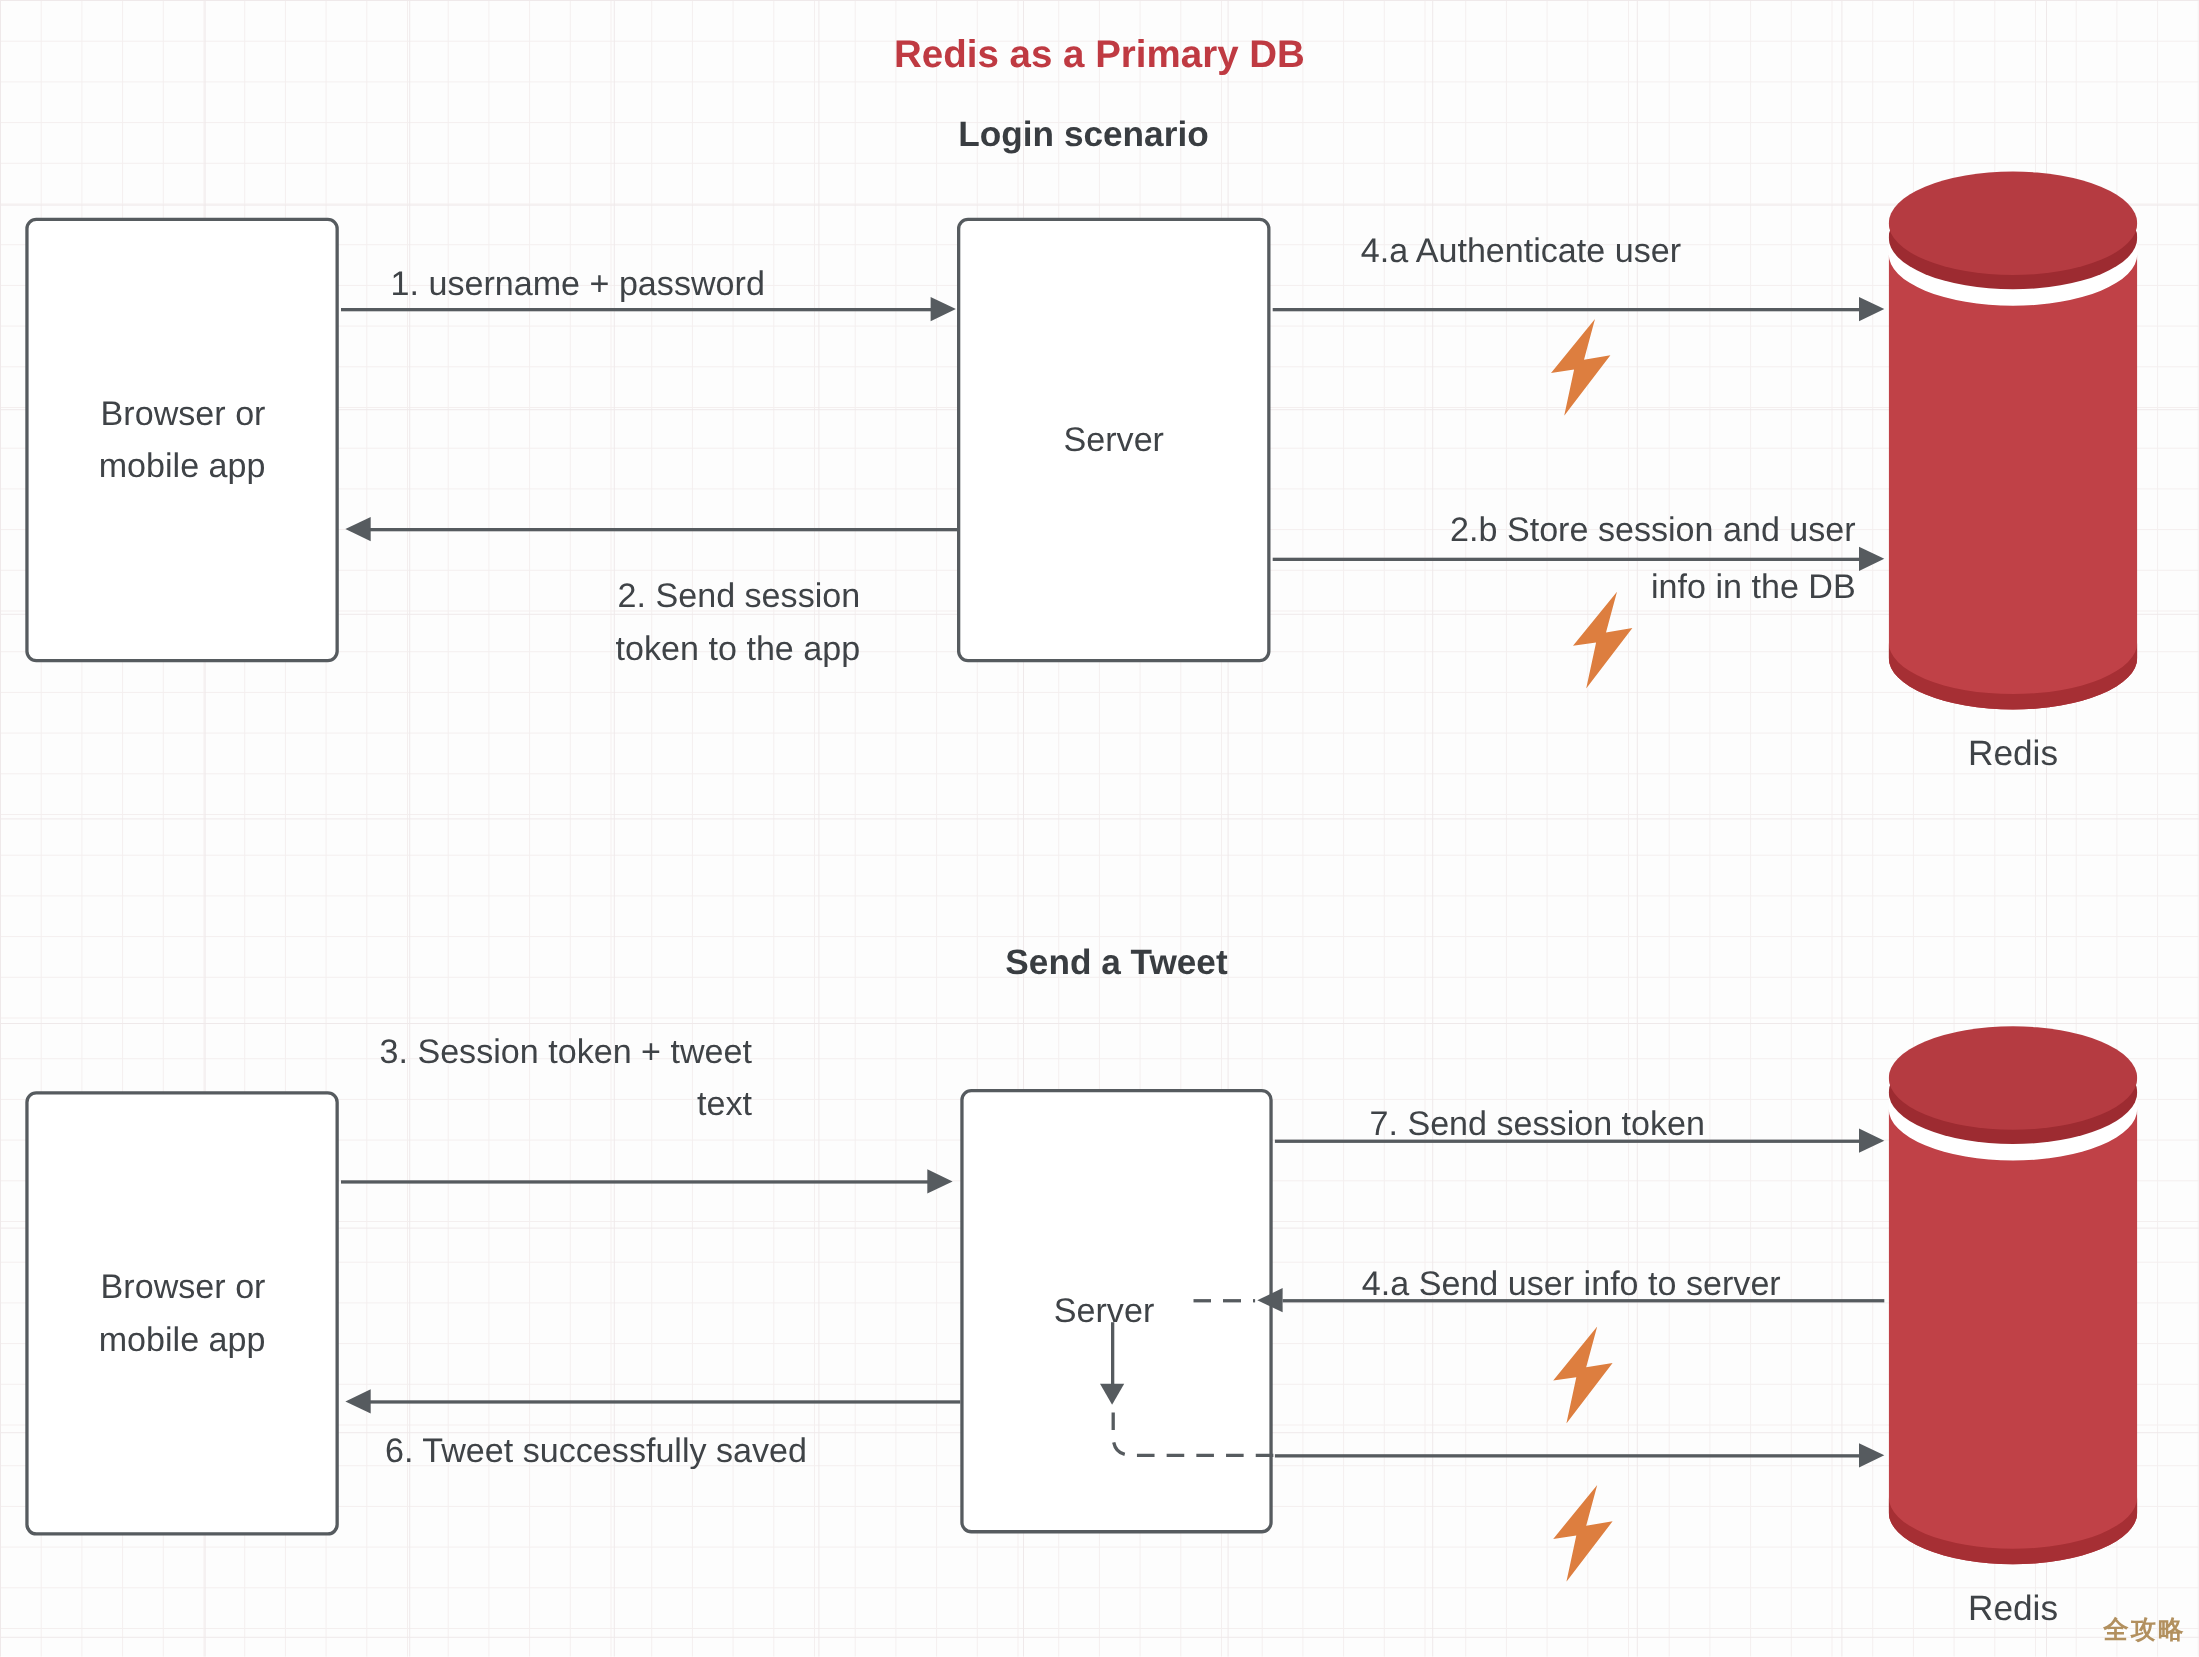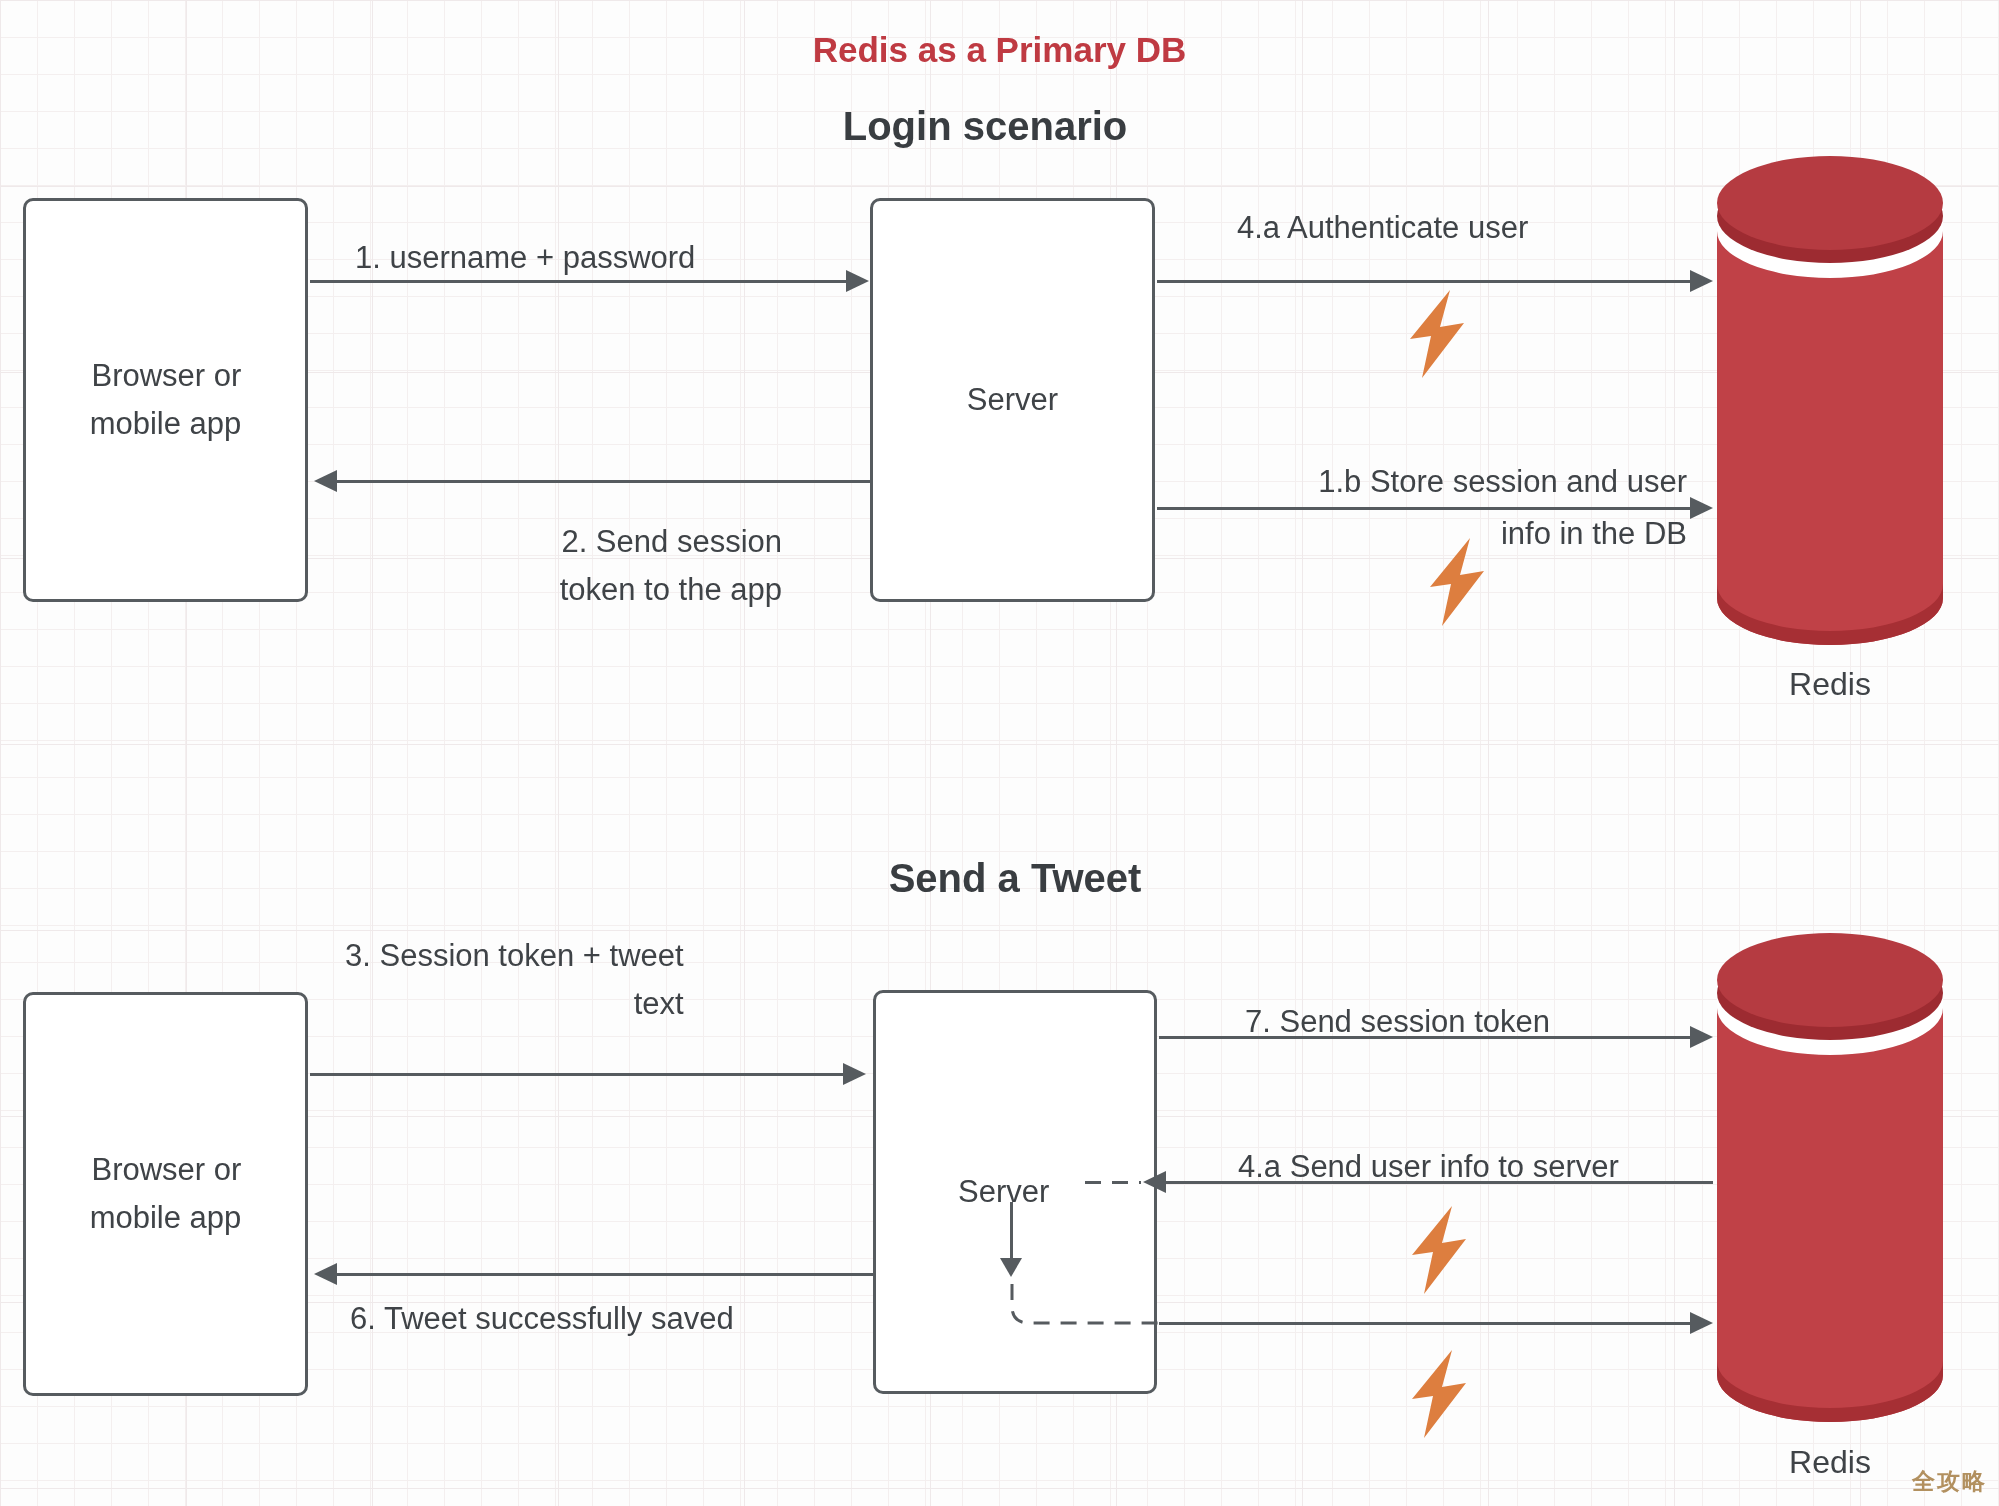--- a/index.html
+++ b/index.html
@@ -9,21 +9,21 @@
     background-color:#fdfdfd;
     background-image:
       linear-gradient(#efe9ea 1px, transparent 1px),
       linear-gradient(90deg, #efe9ea 1px, transparent 1px),
       linear-gradient(#f4efef 1px, transparent 1px),
       linear-gradient(90deg, #f4efef 1px, transparent 1px);
     background-size:186px 186px,186px 186px,37px 37px,37px 37px;
   }
   .abs{position:absolute;}
   .title{width:100%;text-align:center;top:30px;font-size:35px;font-weight:bold;color:#bf3a42;}
-  .h2{font-size:40px;font-weight:bold;color:#393d41;text-align:center;}
+  .h2{font-size:32px;font-weight:bold;color:#393d41;text-align:center;}
   .node{
     background:#ffffff;border:3px solid #565b5f;border-radius:10px;
     display:flex;align-items:center;justify-content:center;
     color:#3f4347;font-size:31px;text-align:center;line-height:48px;
     box-sizing:border-box;
   }
   .lbl{color:#3f4347;font-size:31px;line-height:48px;white-space:nowrap;}
   .lbl .ln{display:block;text-align:right;}
   .center{text-align:center;}
   .hline{height:3px;background:#565b5f;}
@@ -81,21 +81,21 @@
   <div class="abs lbl" style="left:1237px;top:204px;">4.a Authenticate user</div>
   <div class="abs hline" style="left:1157px;top:280px;width:534px;"></div>
   <div class="abs head-r" style="left:1690px;top:270px;"></div>
   <div class="abs" style="left:1406px;top:290px;">
     <svg width="62" height="88" viewBox="0 0 62 88">
         <path d="M44,0 L4,49 L25,46 L16,88 L58,33 L34,37 Z" fill="#dd7e3f"></path>
       </svg>
   </div>
 
   <div class="abs lbl center" style="left:1187px;top:456px;width:500px;line-height:52px;">
-    <span class="ln">1.b Store session and user</span>
+    <span class="ln">2.b Store session and user</span>
     <span class="ln">info in the DB</span>
   </div>
   <div class="abs hline" style="left:1157px;top:507px;width:534px;"></div>
   <div class="abs head-r" style="left:1690px;top:497px;"></div>
   <div class="abs" style="left:1426px;top:538px;">
     <svg width="62" height="88" viewBox="0 0 62 88">
         <path d="M44,0 L4,49 L25,46 L16,88 L58,33 L34,37 Z" fill="#dd7e3f"></path>
       </svg>
   </div>
 

